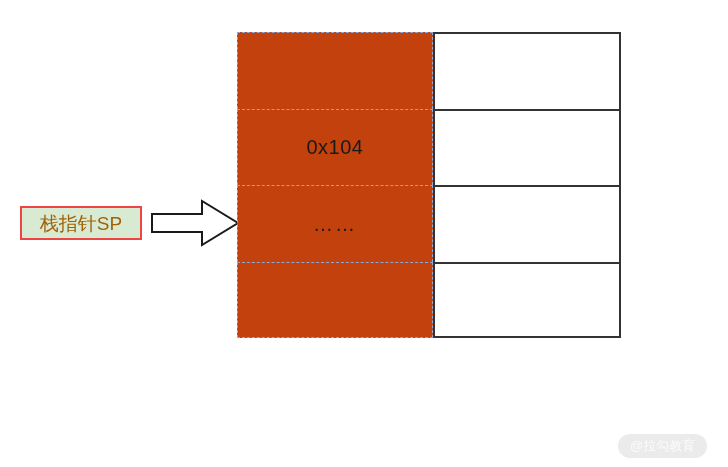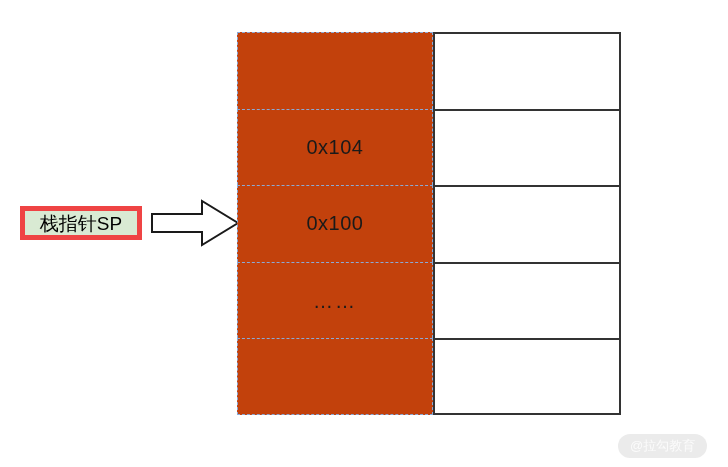--- a/index.html
+++ b/index.html
@@ -20,26 +20,26 @@
 
   
   #sp-label {
     position: absolute;
     left: 20px;
     top: 206px;
     width: 122px;
     height: 34px;
     box-sizing: border-box;
     background: #d9ead3;
-    border: 5px solid #ef4444;
+    border: 2px solid #ef4444;
     display: flex;
     align-items: center;
     justify-content: center;
     font-size: 19px;
-    color: #000000;
+    color: #a16207;
     line-height: 1;
     white-space: nowrap;
   }
 
   
   #sp-arrow {
     position: absolute;
     left: 150px;
     top: 198px;
     width: 90px;
@@ -139,24 +139,20 @@
     <div class="mem-row">
       <div class="addr-cell"></div>
       <div class="value-cell"></div>
     </div>
 
     <div class="mem-row">
       <div class="addr-cell">0x104</div>
       <div class="value-cell"></div>
     </div>
 
-    <div class="mem-row">
-      <div class="addr-cell">0x100</div>
-      <div class="value-cell"></div>
-    </div>
 
     <div class="mem-row">
       <div class="addr-cell has-dots">
         <span class="dots">……</span>
       </div>
       <div class="value-cell"></div>
     </div>
 
     <div class="mem-row">
       <div class="addr-cell"></div>

